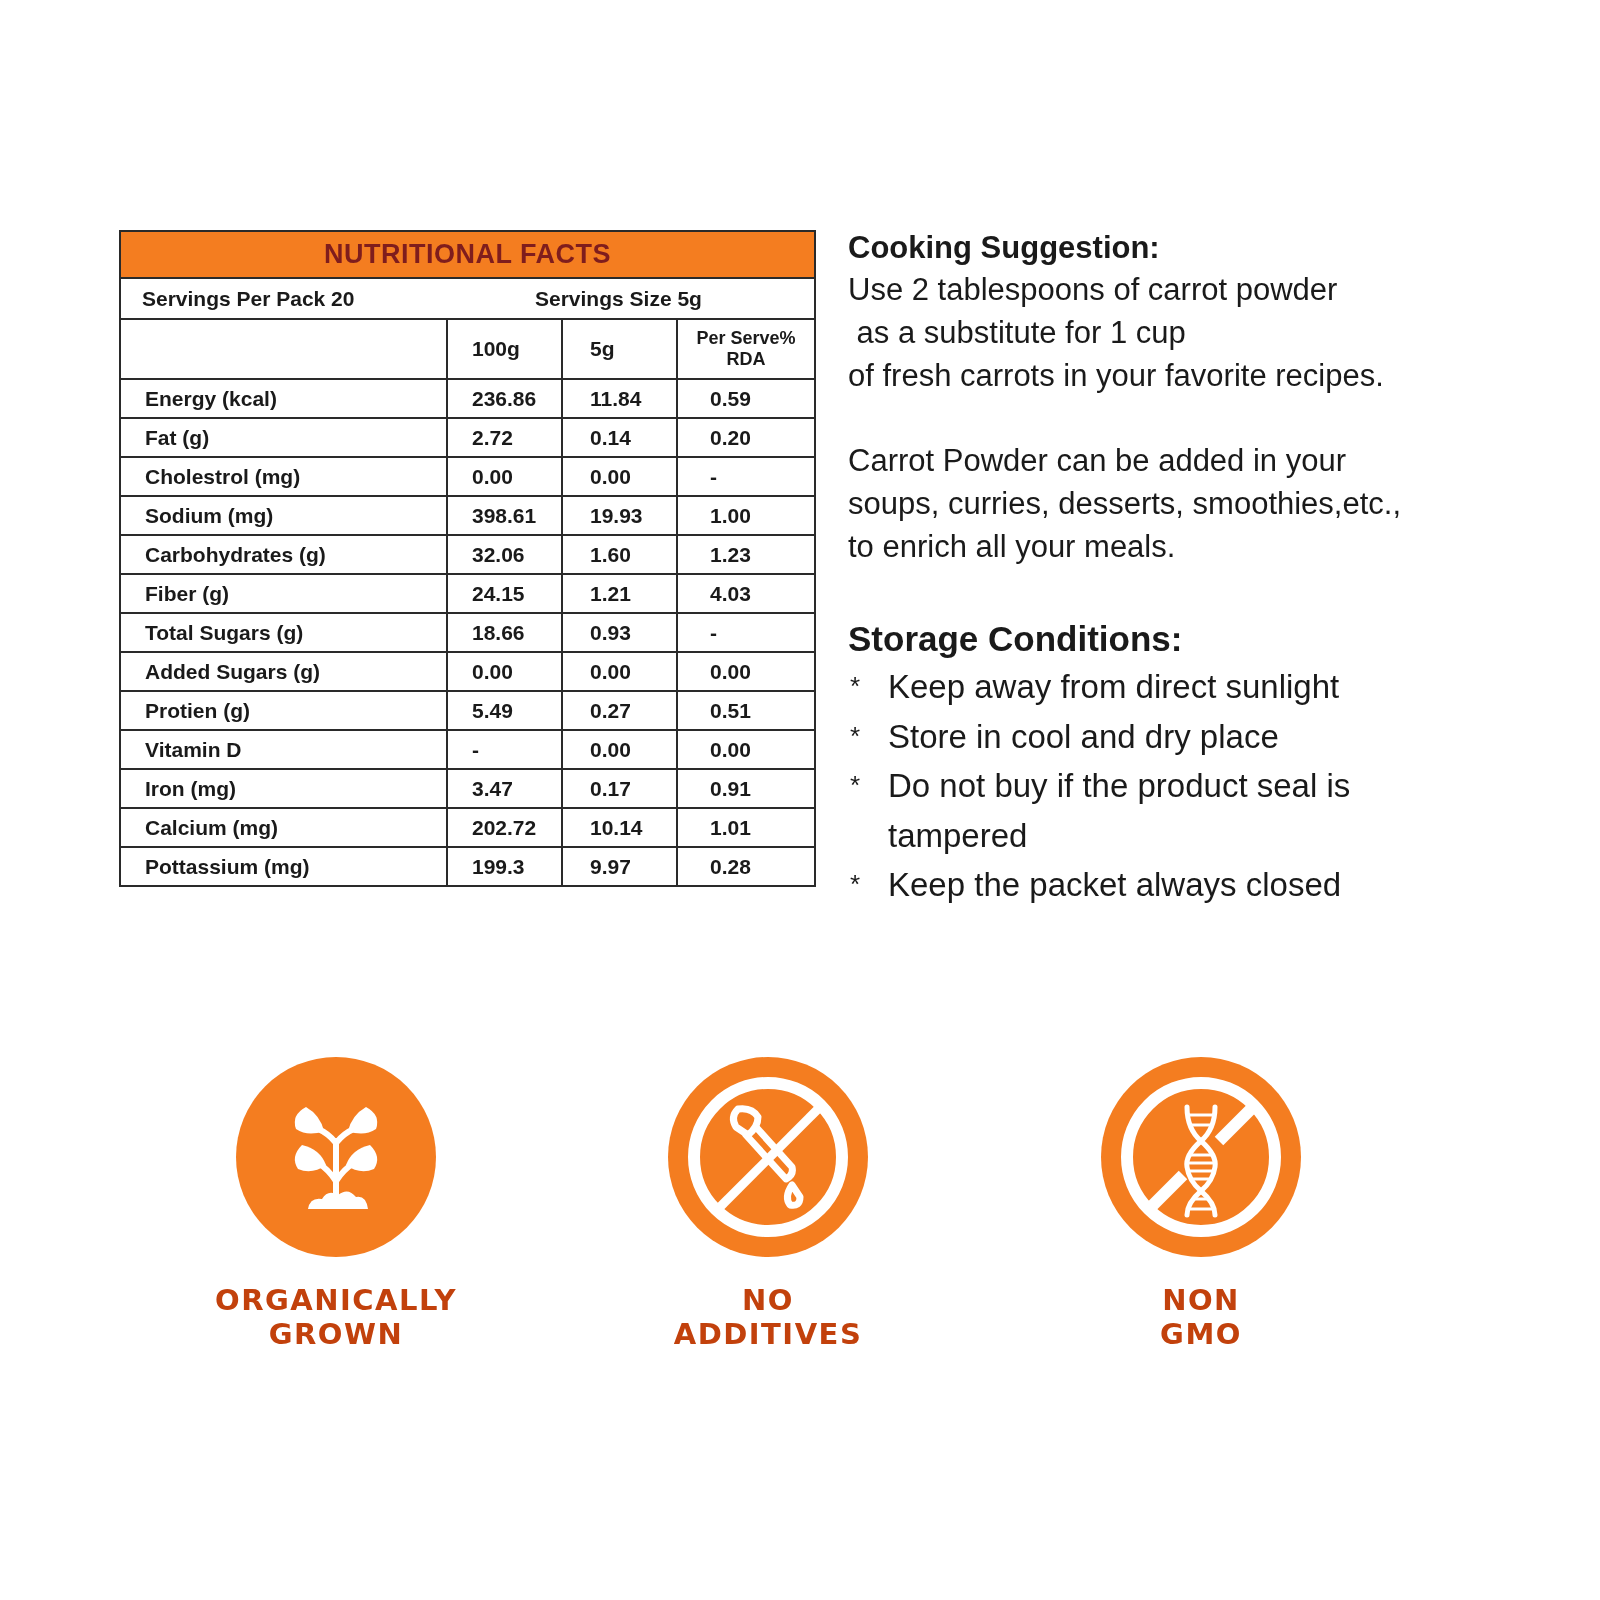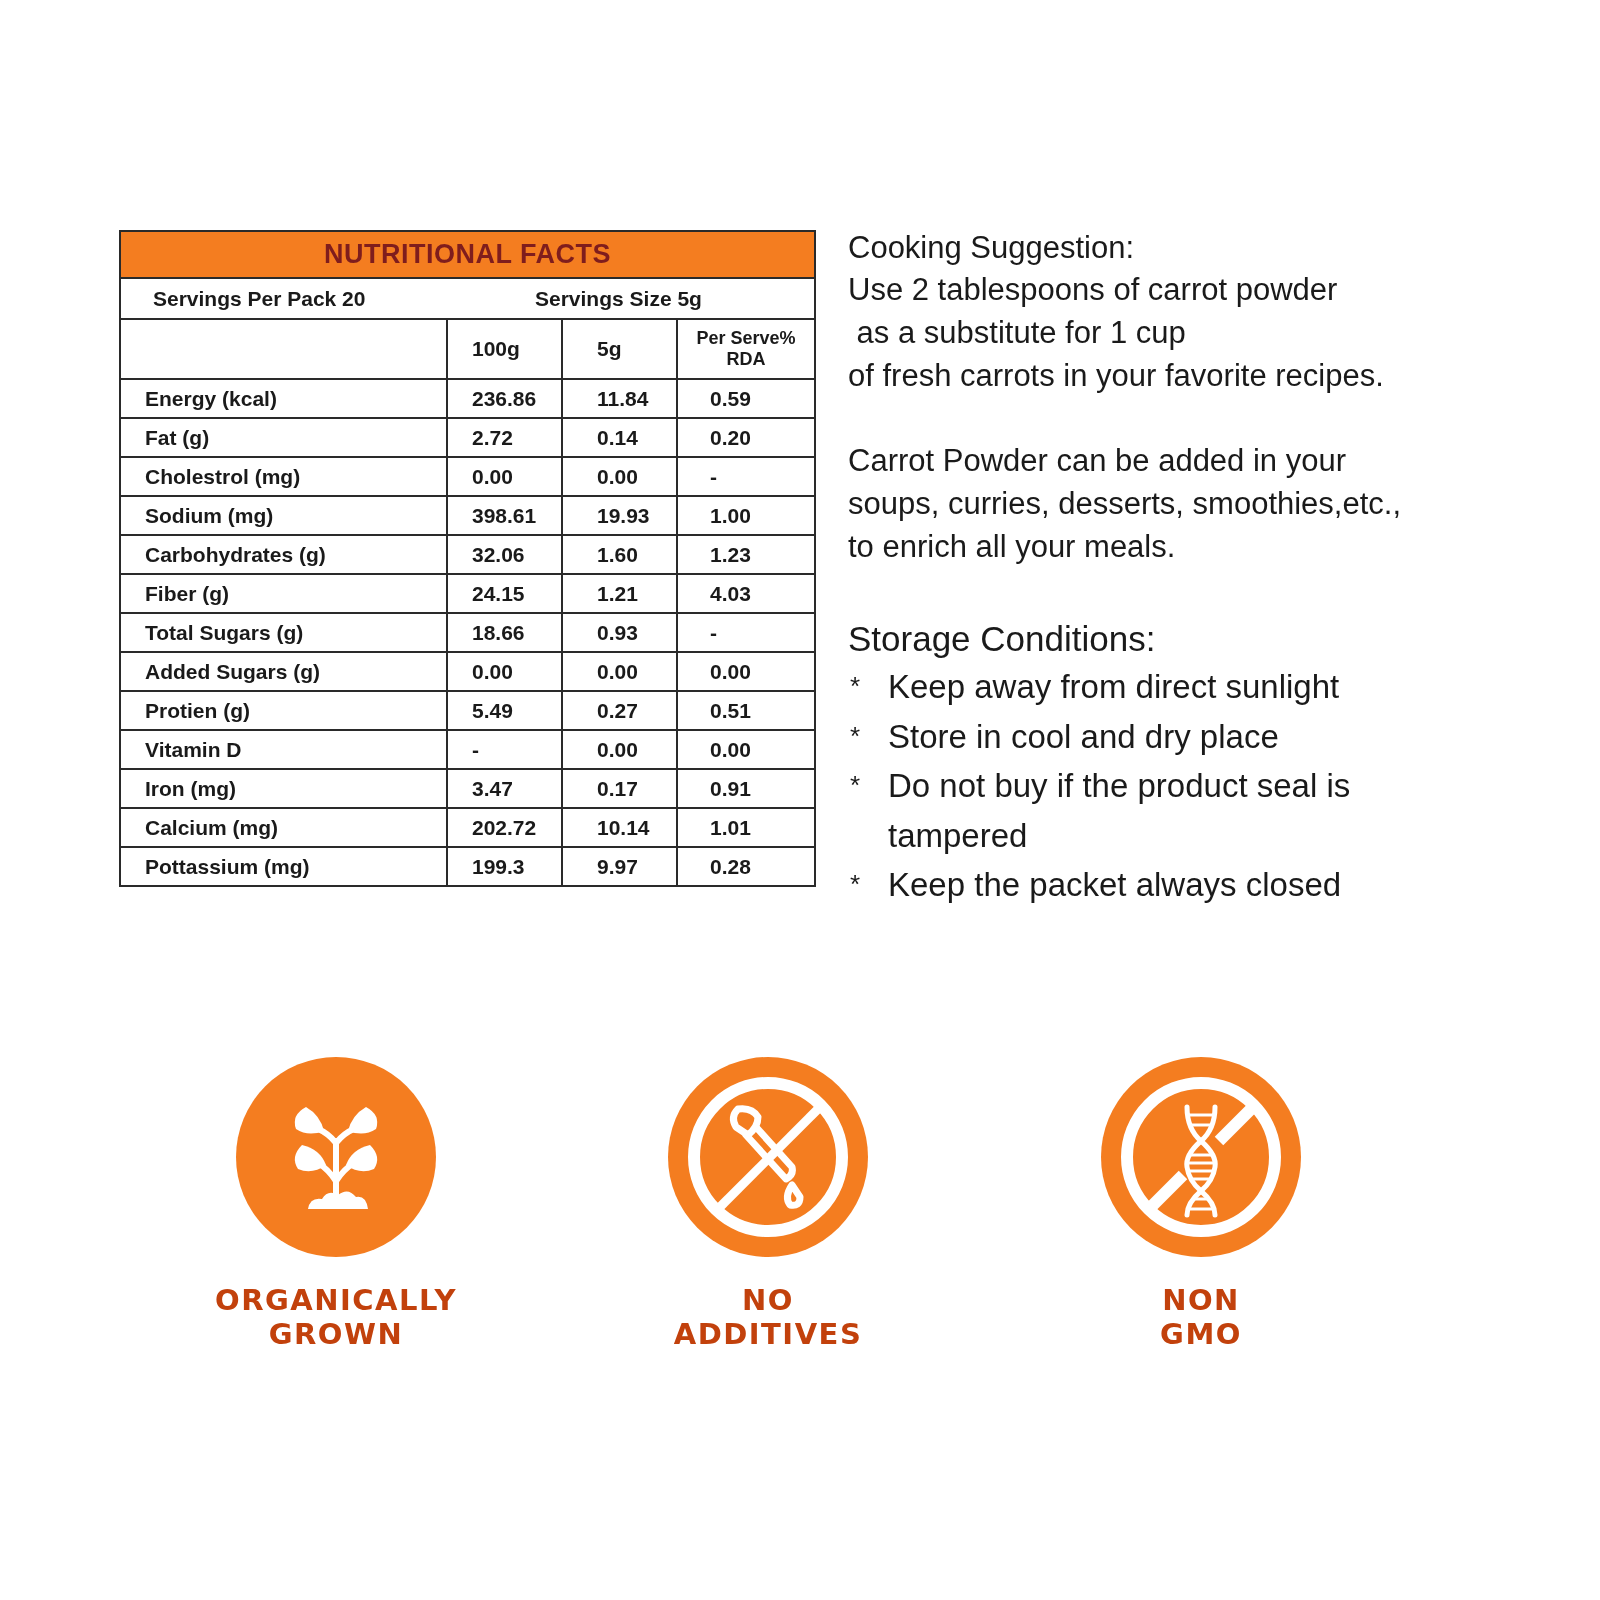--- a/index.html
+++ b/index.html
@@ -2,35 +2,35 @@
 <html><head>
   <meta charset="utf-8">
   <style>
     html, body { margin:0; padding:0; background:#ffffff; }
     body { width:1600px; height:1600px; position:relative; overflow:hidden; font-family:"Liberation Sans", sans-serif; color:#1a1a1a; }
 
     
     .nf { position:absolute; left:119px; top:230px; width:693px; border:2px solid #2a2a2a; border-collapse:collapse; }
     .nf-title { height:45px; background:#F47D20; color:#7f1d1d; font-weight:bold; font-size:27px; letter-spacing:0.5px; display:flex; align-items:center; justify-content:center; border-bottom:2px solid #2a2a2a; }
     .nf-serv { height:39px; display:flex; align-items:center; border-bottom:2px solid #2a2a2a; font-weight:bold; font-size:21px; }
-    .nf-serv .a { width:400px; padding-left:32px; box-sizing:border-box; }
+    .nf-serv .a { width:400px; padding-left:21px; box-sizing:border-box; }
     .nf-serv .b { flex:1; padding-left:14px; }
     table.grid { width:100%; border-collapse:collapse; table-layout:fixed; }
     table.grid td { border-top:2px solid #2a2a2a; border-left:2px solid #2a2a2a; font-weight:bold; font-size:21px; height:37px; padding:0; vertical-align:middle; }
     table.grid tr:first-child td { border-top:none; }
     table.grid td:first-child { border-left:none; padding-left:24px; }
     table.grid td.v { padding-left:24px;margin-top:14px; }
-    table.grid td.v2 { padding-left:34px; }
+    table.grid td.v2 { padding-left:27px; }
     table.grid td.v3 { padding-left:32px; }
     table.grid tr.colhead td { height:58px; }
     table.grid tr.colhead td.rda { text-align:center; font-size:18px; line-height:21px; padding-left:0; }
 
     
     .right { position:absolute; left:848px; top:228px; width:640px; }
-    .h { font-weight:normal; font-size:31px; line-height:40px; }
+    .h { font-weight:bold; font-size:31px; line-height:40px; }
     .p { font-size:31px; line-height:43px; white-space:pre; }
     .gap1 { height:42px; }
     .storage { position:absolute; left:848px; top:616px; width:640px; }
     .storage .h { font-size:35px; line-height:46px; }
     .storage ul { list-style:none; margin:0; padding:0; }
     .storage li { font-size:33px; line-height:49.5px; display:flex; }
     .storage li .star { width:38px; flex:none; font-size:26px; padding-left:2px; }
     .storage li .t { flex:1; }
 
     

